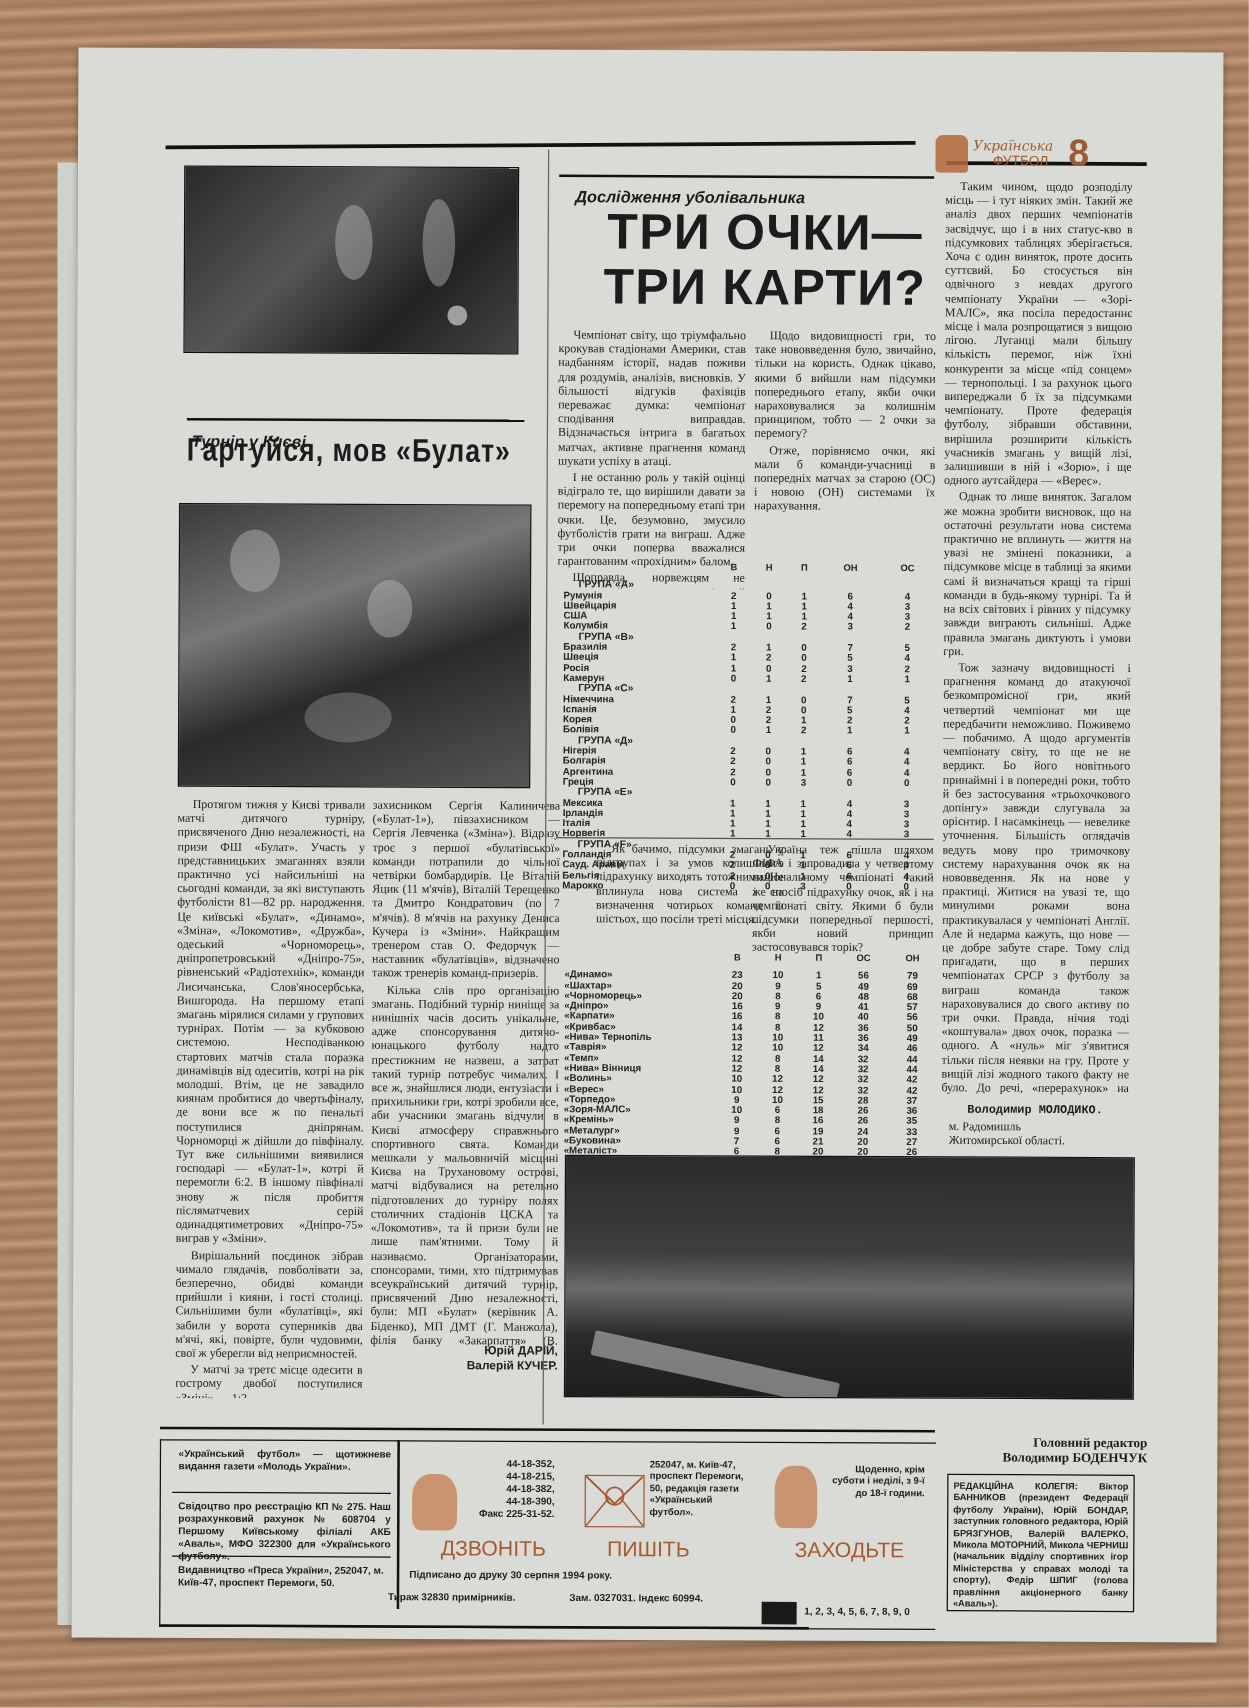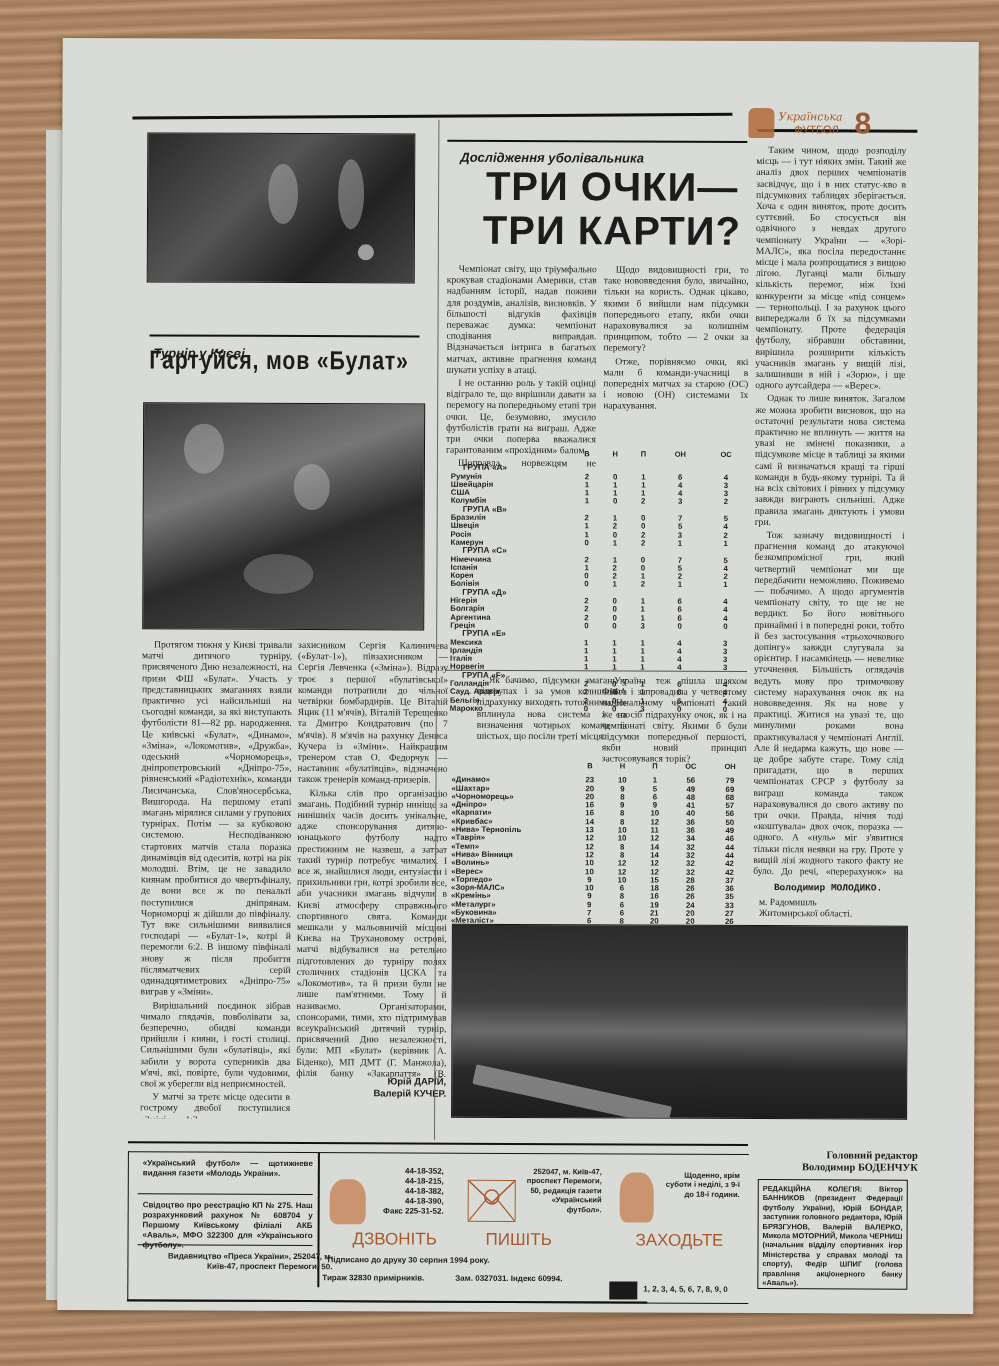--- a/index.html
+++ b/index.html
@@ -25,21 +25,21 @@
   .col p{margin:0 0 2px 0;text-indent:12px;}
   .sig{font-family:"Liberation Sans",sans-serif;font-weight:bold;font-size:9.5px;text-align:right;line-height:12px;}
   .caption{font-family:"Liberation Sans",sans-serif;font-weight:bold;font-size:8.5px;line-height:11px;}
   table.stand{position:absolute;border-collapse:collapse;font-family:"Liberation Sans",sans-serif;
     font-size:7.8px;font-weight:bold;line-height:8.3px;color:#222;}
   table.stand td,table.stand th{padding:0 2px;text-align:center;}
   table.stand td.team{text-align:left;width:120px;}
   table.stand tr.grp td{text-align:left;padding-left:14px;font-size:8.2px;}
   table.stand th{font-size:7.5px;font-weight:bold;padding-bottom:6px;}
   .footer-box{position:absolute;border:1.5px solid #111;}
-  .small{font-family:"Liberation Sans",sans-serif;font-weight:bold;font-size:8px;line-height:10px;text-align:right;}
+  .small{font-family:"Liberation Sans",sans-serif;font-weight:bold;font-size:8px;line-height:10px;}
   .contact-word{font-family:"Liberation Sans",sans-serif;font-size:17px;color:#a85a2e;letter-spacing:0px;}
   .mascot-big{position:absolute;border-radius:40% 40% 20% 20%;background:#c58258;opacity:.8;}
   .black-square{position:absolute;left:596px;top:1281px;width:28px;height:18px;background:#1a1a1a;}
 </style>
 </head>
 <body>
 
 <div class="paper-edge"></div>
 <div class="paper">
 
@@ -521,21 +521,21 @@
   </div>
 
   <div class="rule" style="left:70px;top:1103px;width:620px;height:2px;"></div>
   <div class="footer-box" style="left:70px;top:1113px;width:620px;height:148px;border-right:none;"></div>
   <div class="rule" style="left:260px;top:1113px;width:1.5px;height:135px;"></div>
 
   <div class="abs small" style="left:85px;top:1120px;width:170px;text-align:justify;">«Український футбол» — щотижневе видання газети «Молодь України».</div>
   <div class="rule" style="left:80px;top:1155px;width:175px;height:1px;"></div>
   <div class="abs small" style="left:85px;top:1162px;width:170px;text-align:justify;">Свідоцтво про реєстрацію КП № 275. Наш розрахунковий рахунок № 608704 у Першому Київському філіалі АКБ «Аваль», МФО 322300 для «Українського футболу».</div>
   <div class="rule" style="left:80px;top:1206px;width:175px;height:1px;"></div>
-  <div class="abs small" style="left:85px;top:1213px;width:170px;margin-left:20px;">Видавництво «Преса України», 252047, м. Київ-47, проспект Перемоги, 50.</div>
+  <div class="abs small" style="left:85px;top:1213px;width:170px;">Видавництво «Преса України», 252047, м. Київ-47, проспект Перемоги, 50.</div>
 
   <div class="mascot-big" style="left:272px;top:1140px;width:36px;height:45px;"></div>
   <div class="abs small" style="left:318px;top:1127px;text-align:right;width:68px;">
     <div>44-18-352,</div>
     <div>44-18-215,</div>
     <div>44-18-382,</div>
     <div>44-18-390,</div>
     <div>Факс 225-31-52.</div>
   </div>
   <div class="abs contact-word" style="left:295px;top:1190px;">ДЗВОНІТЬ</div>
@@ -548,19 +548,19 @@
       </svg>
   </div>
   <div class="abs small" style="left:462px;top:1127px;width:82px;font-size:7.6px;line-height:9.4px;">252047, м. Київ-47, проспект Перемоги, 50, редакція газети «Український футбол».</div>
   <div class="abs contact-word" style="left:428px;top:1190px;">ПИШІТЬ</div>
 
   <div class="mascot-big" style="left:562px;top:1132px;width:34px;height:50px;"></div>
   <div class="abs small" style="left:600px;top:1130px;width:82px;font-size:7.6px;line-height:9.4px;text-align:right;">Щоденно, крім суботи і неділі, з 9-ї до 18-ї години.</div>
   <div class="abs contact-word" style="left:578px;top:1190px;">ЗАХОДЬТЕ</div>
 
   <div class="abs small" style="left:270px;top:1216px;">Підписано до друку 30 серпня 1994 року.</div>
-  <div class="abs small" style="left:265px;top:1234px;">Тираж 32830 примірників.</div>
+  <div class="abs small" style="left:253px;top:1234px;">Тираж 32830 примірників.</div>
   <div class="abs small" style="left:398px;top:1234px;">Зам. 0327031. Індекс 60994.</div>
 
   <div class="rule" style="left:70px;top:1261px;width:520px;height:1.5px;"></div>
   <div class="black-square" style="left:552px;top:1241px;"></div>
   <div class="abs small" style="left:586px;top:1244px;">1, 2, 3, 4, 5, 6, 7, 8, 9, 0</div>
 </div>
 
 </body></html>

